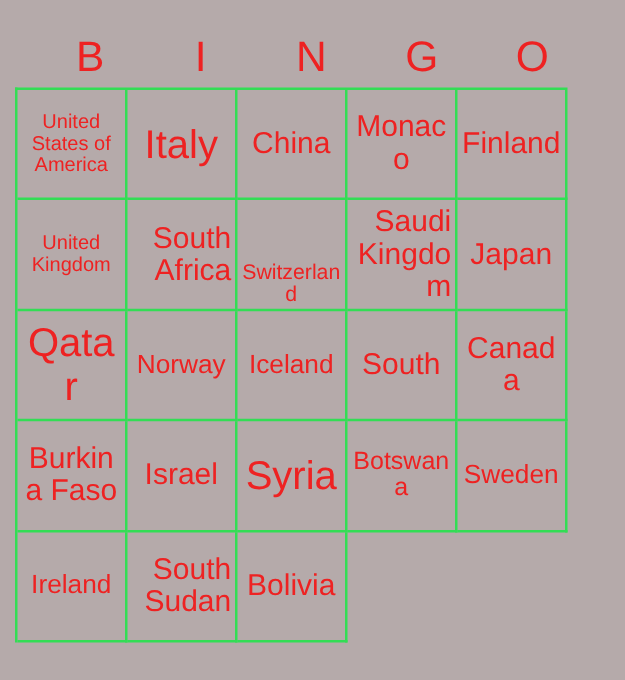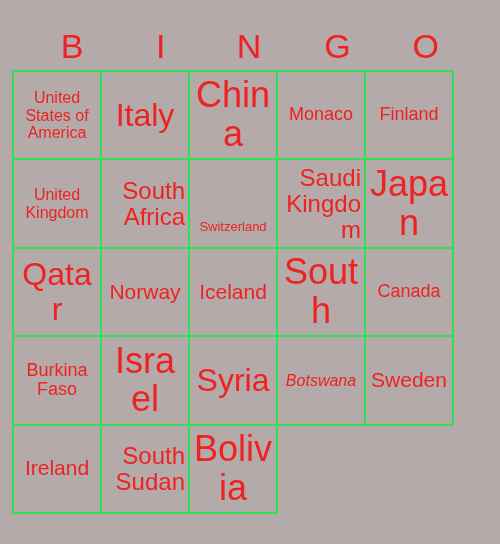--- a/index.html
+++ b/index.html
@@ -68,27 +68,27 @@
     overflow: hidden;
   }
   .cell-label {
     color: #ee2222;
     line-height: 1.08;
     display: block;
     width: 100%;
     word-wrap: break-word;
   }
   
-  .sz-xs  { font-size: 13px; margin-top: 47px; }
-  .sz-s   { font-size: 16px; font-style: italic; }
+  .sz-xs  { font-size: 17px; margin-top: 47px; }
+  .sz-s   { font-size: 20px; }
   .sz-m   { font-size: 16px; }
-  .sz-ml  { font-size: 18px; }
+  .sz-ml  { font-size: 24px; }
   .sz-l   { font-size: 21px; }
   .sz-xl  { font-size: 24px; text-align: right; }
-  .sz-xxl { font-size: 36px; }
+  .sz-xxl { font-size: 24px; }
   .sz-max { font-size: 32px; }
 </style>
 </head>
 <body>
 
 <div id="card">
 
   <div id="bingo-header">
     <div class="header-letter">B</div>
     <div class="header-letter">I</div>

